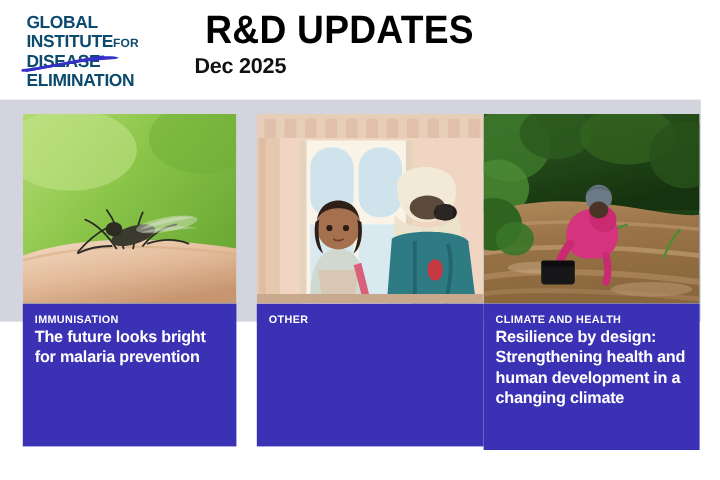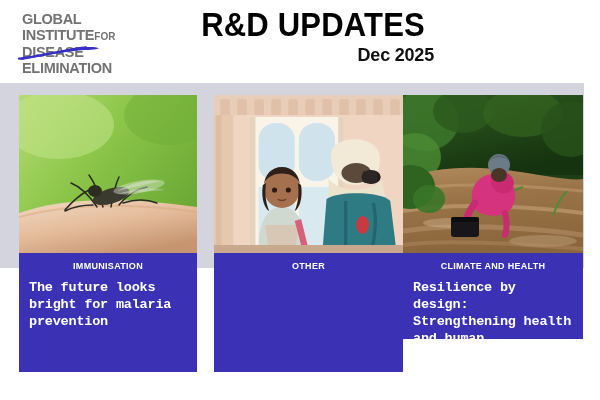--- a/index.html
+++ b/index.html
@@ -27,21 +27,21 @@
     position: absolute;
     left: 22px; top: 12px;
     width: 125px; height: 60px;
   }
   #logo .logo-lines {
     font-family: "Liberation Sans", sans-serif;
     font-weight: bold;
     font-size: 14.5px;
     line-height: 15.5px;
     letter-spacing: -0.3px;
-    color: #737373;
+    color: #0c4a6e;
     white-space: nowrap;
   }
   #logo .logo-for {
     font-size: 10px;
     font-weight: bold;
     vertical-align: top;
     position: relative;
     top: 1px;
     letter-spacing: 0.1px;
   }
@@ -53,23 +53,23 @@
     position: absolute;
     left: -6px;
     top: -2px;
     width: 86px;
     height: 20px;
     pointer-events: none;
   }
 
   #title-block {
     position: absolute;
-    left: 134px; top: 8px;
+    left: 162px; top: 8px;
     width: 300px;
-    text-align: right;
+    text-align: left;
   }
   #main-title {
     font-family: "Liberation Sans Narrow", "Liberation Sans", sans-serif;
     font-weight: bold;
     font-size: 33px;
     line-height: 34px;
     letter-spacing: 0.2px;
     color: #000000;
     transform: scaleX(0.94);
     transform-origin: center;
@@ -110,34 +110,33 @@
   .card-photo svg { display: block; width: 100%; height: 100%; }
 
   .card-caption {
     background: #3a31b4;
     color: #ffffff;
     padding: 8px 10px 11px 10px;
     box-sizing: border-box;
   }
   #card-0 .card-caption { height: 119px; }
   #card-1 .card-caption { height: 119px; }
-  #card-2 .card-caption { height: 86px; }
+  #card-2 .card-caption { height: 122px; }
 
   .card-kicker {
     font-family: "Liberation Sans", sans-serif;
     font-weight: bold;
     font-size: 9px;
     letter-spacing: 0.3px;
     line-height: 11px;
-    margin-bottom: 7px;
+    margin-bottom: 0;
     color: #ffffff;
-    text-align: center;
   }
   .card-headline {
-    font-family: Liberation Mono, monospace;
+    font-family: Liberation Sans, sans-serif;
     font-weight: bold;
     font-size: 13.5px;
     line-height: 17px;
     letter-spacing: -0.2px;
     color: #ffffff;
   }
 </style>
 </head>
 <body>
 

